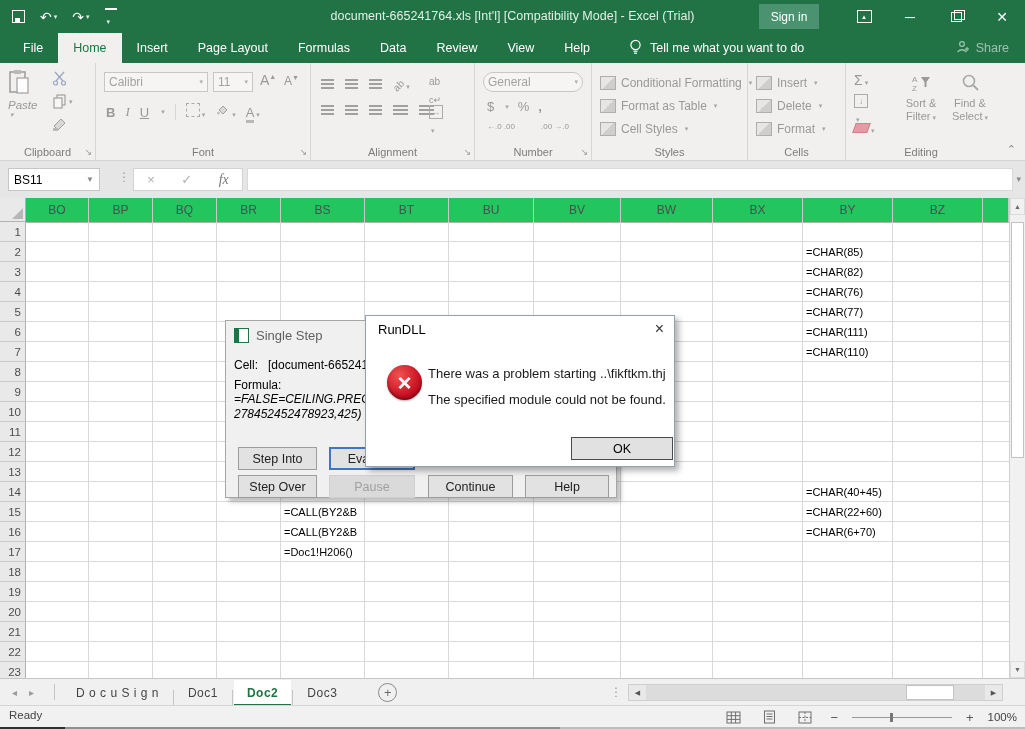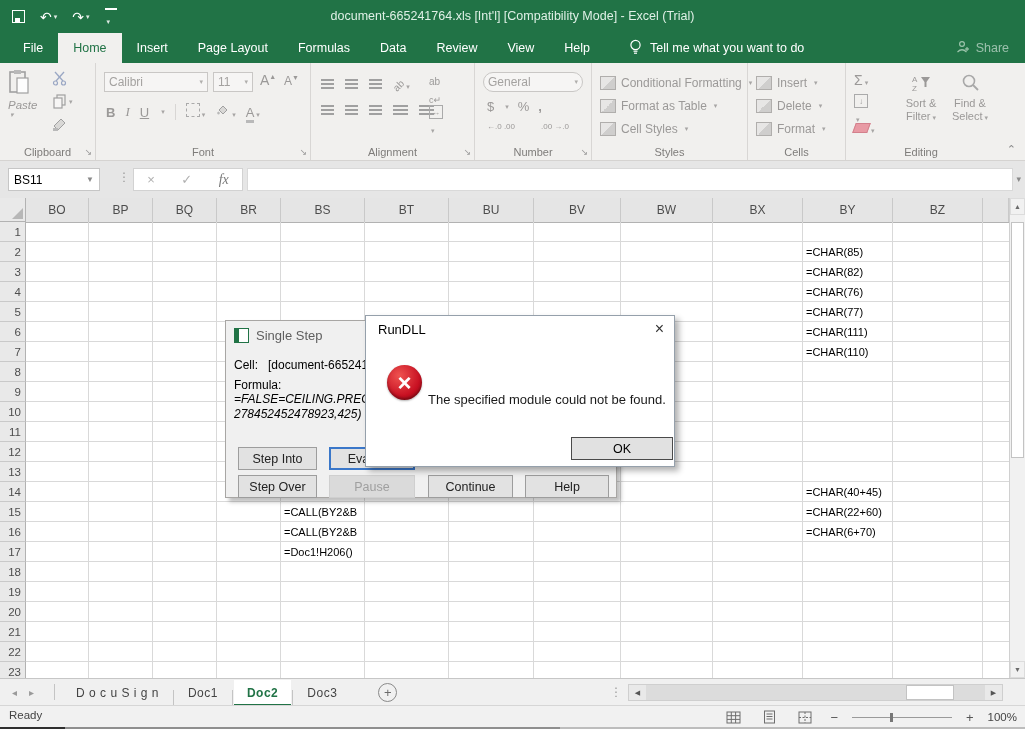--- a/index.html
+++ b/index.html
@@ -58,21 +58,21 @@
   #fxbox .fbtn{color:#b0b0b0;font-size:13px;}
   #fx-glyph{font-family:"Liberation Serif",serif;font-style:italic;font-size:14px;color:#7a7a7a;}
   #finput{position:absolute;left:247px;top:7px;width:766px;height:23px;background:#fff;border:1px solid #d9d9d9;box-sizing:border-box;font-size:12px;line-height:21px;padding:0 4px;color:#000;}
   #fchevron{position:absolute;right:4px;top:13px;color:#8a8a8a;font-size:9px;}
 
   
   #grid{position:absolute;left:0;top:198px;width:1009px;height:480px;background:#fff;overflow:hidden;}
   #corner{position:absolute;left:0;top:0;width:26px;height:24px;background:#e9e9e9;border-right:1px solid #b2b2b2;border-bottom:1px solid #b2b2b2;box-sizing:border-box;}
   #corner span{position:absolute;right:2px;bottom:2px;width:0;height:0;border-left:11px solid transparent;border-bottom:11px solid #b7b7b7;}
   #col-headers{position:absolute;left:26px;top:0;height:24px;display:flex;border-bottom:1px solid #b2b2b2;box-sizing:content-box;}
-  .colh{height:24px;line-height:24px;text-align:center;font-size:12px;color:#4d4d4d;background:#e5e5e5;border-right:1px solid #c9c9c9;box-sizing:border-box;}
+  .colh{height:24px;line-height:24px;text-align:center;font-size:12px;color:#4d4d4d;background:#22c55e;border-right:1px solid #c9c9c9;box-sizing:border-box;}
   #row-headers{position:absolute;left:0;top:24px;width:26px;}
   .rowh{width:26px;height:20px;line-height:20px;font-size:11.5px;color:#4d4d4d;background:#e9e9e9;border-right:1px solid #b2b2b2;border-bottom:1px solid #c9c9c9;box-sizing:border-box;text-align:right;padding-right:4px;}
   #cell-area{position:absolute;left:26px;top:24px;width:983px;height:456px;
      background-image:repeating-linear-gradient(to bottom,transparent 0,transparent 19px,#d9d9d9 19px,#d9d9d9 20px);}
   .vline{position:absolute;top:0;bottom:0;width:1px;background:#d9d9d9;}
   .cell{position:absolute;height:20px;line-height:20px;font-size:11px;color:#000;white-space:nowrap;}
 
   
   #vscroll{position:absolute;left:1009px;top:198px;width:16px;height:480px;background:#f1f1f1;border-left:1px solid #d0d0d0;box-sizing:border-box;}
   .varrow{position:absolute;left:0;width:15px;height:17px;display:flex;align-items:center;justify-content:center;font-size:7px;color:#6a6a6a;background:#f1f1f1;border:1px solid #dcdcdc;box-sizing:border-box;}
@@ -134,20 +134,31 @@
           <span></span>
         </span>
       </span>
     <span class="qicon">↶<span class="caret">▾</span></span>
     <span class="qicon">↷<span class="caret">▾</span></span>
     <span class="qicon">
         <span><span class="qat-bar"></span><span class="caret">▾</span></span>
       </span>
   </div>
   <div id="title-text">document-665241764.xls [Int'l] [Compatibility Mode] - Excel (Trial)</div>
+  <div class="tbright">
+    <div id="signin">Sign in</div>
+    <div class="winbtn">
+        <span class="ribopt">▴</span>
+      </div>
+    <div class="winbtn">─</div>
+    <div class="winbtn">
+        <span class="restore-box"></span>
+      </div>
+    <div class="winbtn">✕</div>
+  </div>
 </div>
 
 <div id="tabrow">
   <div class="rtab">File</div>
   <div class="rtab active">Home</div>
   <div class="rtab">Insert</div>
   <div class="rtab">Page Layout</div>
   <div class="rtab">Formulas</div>
   <div class="rtab">Data</div>
   <div class="rtab">Review</div>
@@ -465,20 +476,21 @@
   <div class="ssbtn" style="left:12px;top:154px;width:79px;">Step Over</div>
   <div class="ssbtn disabled" style="left:103px;top:154px;width:86px;">Pause</div>
   <div class="ssbtn" style="left:202px;top:154px;width:85px;">Continue</div>
   <div class="ssbtn" style="left:299px;top:154px;width:84px;">Help</div>
 </div>
 
 <div id="rundll">
   <div id="rd-title">RunDLL</div>
   <div id="rd-close">×</div>
   <div id="rd-erricon">×</div>
+  <div class="rd-line" style="top:50px;">There was a problem starting ..\fikftkm.thj</div>
   <div class="rd-line" style="top:76px;">The specified module could not be found.</div>
   <div id="rd-ok">OK</div>
 </div>
 
 <div id="sheetbar">
   <span class="snav">◂</span>
   <span class="snav" style="padding-left:0;">▸</span>
   <span class="sdiv"></span>
   <span id="sheet-tabs" style="display:flex;align-items:flex-end;height:27px;">
       <div class="stab">D o c u S i g n</div>

